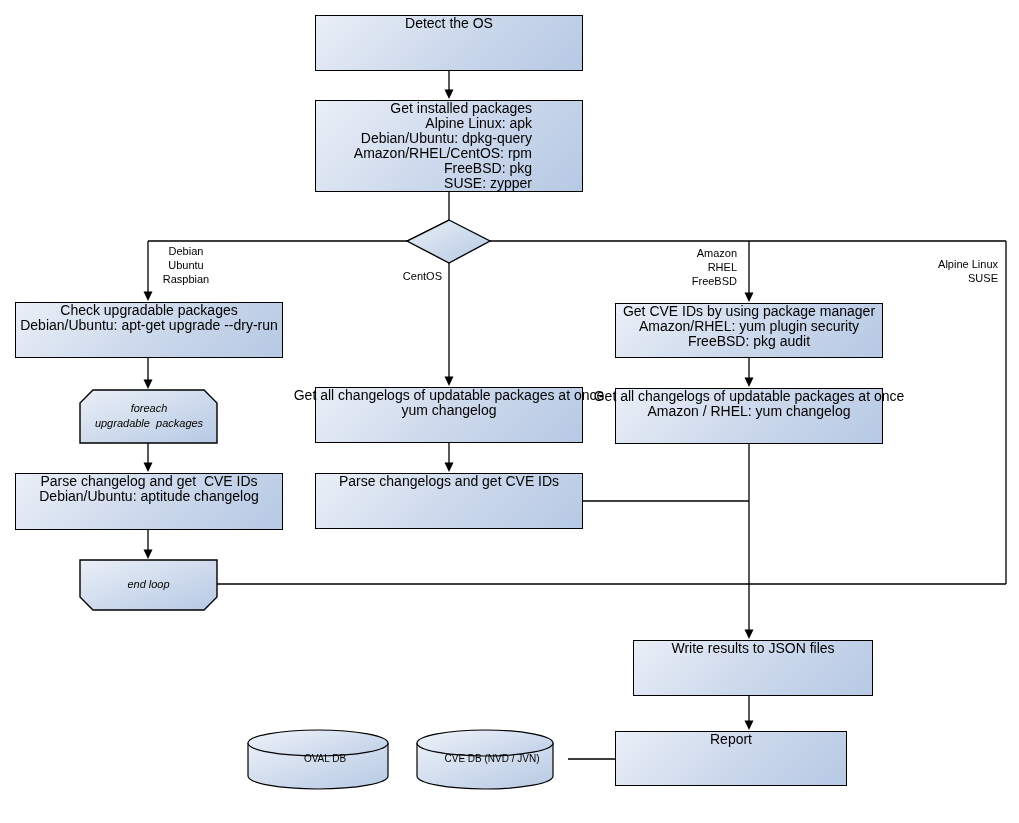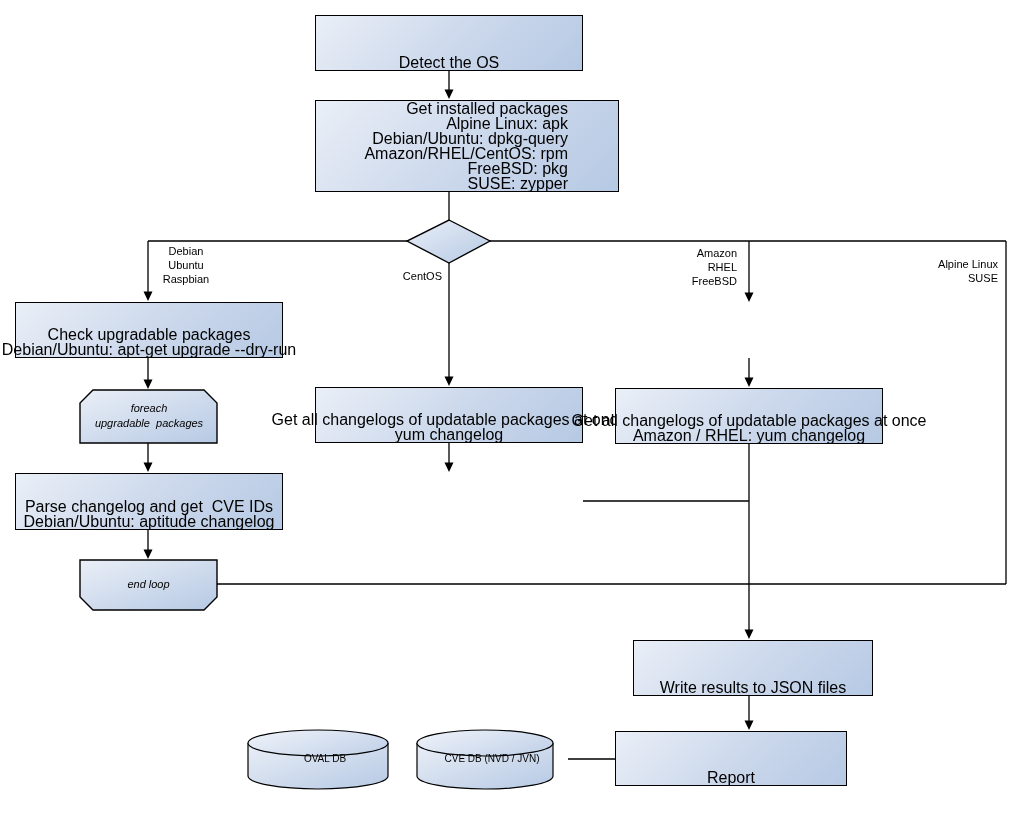--- a/index.html
+++ b/index.html
@@ -7,22 +7,22 @@
     position:relative; width:1019px; height:823px;
     font-family:"Liberation Sans", sans-serif; color:#000;
     overflow:hidden; background:#ffffff;
   }
   svg.layer { position:absolute; left:0; top:0; }
 
   .node {
     position:absolute; box-sizing:border-box;
     border:1.4px solid #000;
     background:linear-gradient(135deg,#eaeff7 0%,#cdd9ec 50%,#b6c9e4 100%);
-    display:flex; align-items:flex-end; justify-content:center;
-    font-size:16px; line-height:15px;
+    display:flex; align-items:flex-start; justify-content:center;
+    font-size:14px; line-height:15px;
   }
   .node .txt { white-space:pre; text-align:center; }
   .node.align-right { justify-content:flex-end; }
   .node.align-right .txt { text-align:right; padding-right:50px; }
 
   .shape-label {
     position:absolute; display:flex; align-items:center; justify-content:center;
     font-size:11px; line-height:15px; pointer-events:none;font-style:italic;
   }
   .shape-label .txt { white-space:pre; text-align:center; }
@@ -110,50 +110,58 @@
   </svg>
 
   <div class="db-panel" style="z-index:-1">
     <div class="header">Vulnerability Database</div>
   </div>
 
   <div class="node" style="left:315px; top:15px; width:268px; height:56px;">
     <span class="txt">Detect the OS</span>
   </div>
 
-  <div class="node align-right" style="left:315px; top:100px; width:304px; height:92px;">
+  <div class="node align-right" style="left:315px; top:100px; width:268px; height:92px;">
     <span class="txt">Get installed packages
 Alpine Linux: apk
 Debian/Ubuntu: dpkg-query
 Amazon/RHEL/CentOS: rpm
 FreeBSD: pkg
 SUSE: zypper</span>
   </div>
 
   <div class="node" style="left:15px; top:302px; width:268px; height:56px;">
     <span class="txt">Check upgradable packages
 Debian/Ubuntu: apt-get upgrade --dry-run</span>
   </div>
 
   <div class="node" style="left:315px; top:387px; width:268px; height:56px;">
     <span class="txt">Get all changelogs of updatable packages at once
 yum changelog</span>
   </div>
 
+  <div class="node" style="left:615px; top:303px; width:268px; height:55px;">
+    <span class="txt">Get CVE IDs by using package manager
+Amazon/RHEL: yum plugin security
+FreeBSD: pkg audit</span>
+  </div>
 
   <div class="node" style="left:615px; top:388px; width:268px; height:56px;">
     <span class="txt">Get all changelogs of updatable packages at once
 Amazon / RHEL: yum changelog</span>
   </div>
 
   <div class="node" style="left:15px; top:473px; width:268px; height:57px;">
     <span class="txt">Parse changelog and get  CVE IDs
 Debian/Ubuntu: aptitude changelog</span>
   </div>
 
+  <div class="node" style="left:315px; top:473px; width:268px; height:56px;">
+    <span class="txt">Parse changelogs and get CVE IDs</span>
+  </div>
 
   <div class="node" style="left:633px; top:640px; width:240px; height:56px;">
     <span class="txt">Write results to JSON files</span>
   </div>
 
   <div class="node" style="left:615px; top:731px; width:232px; height:55px;">
     <span class="txt">Report</span>
   </div>
 
   <div class="shape-label" style="left:73px; top:391px; width:152px; height:50px;">

